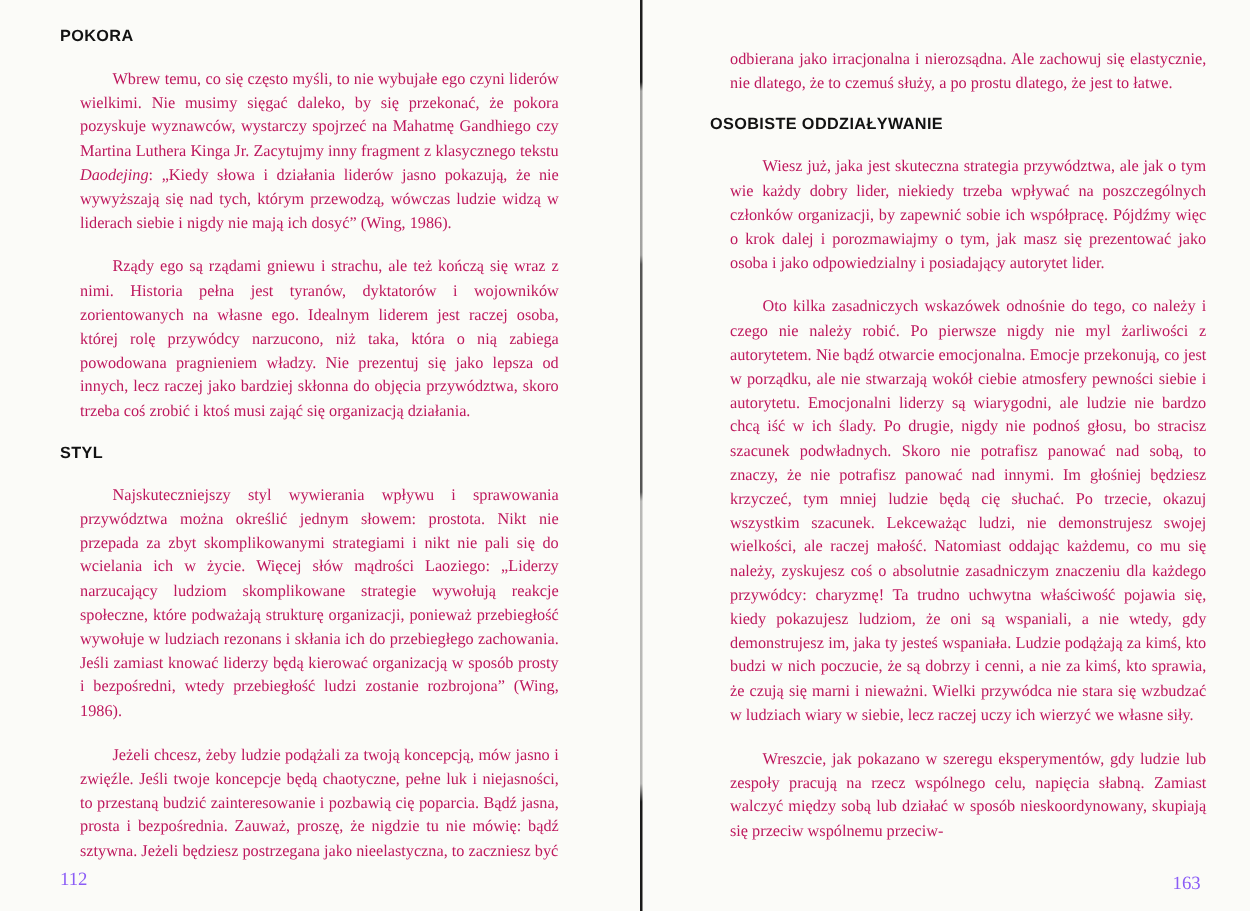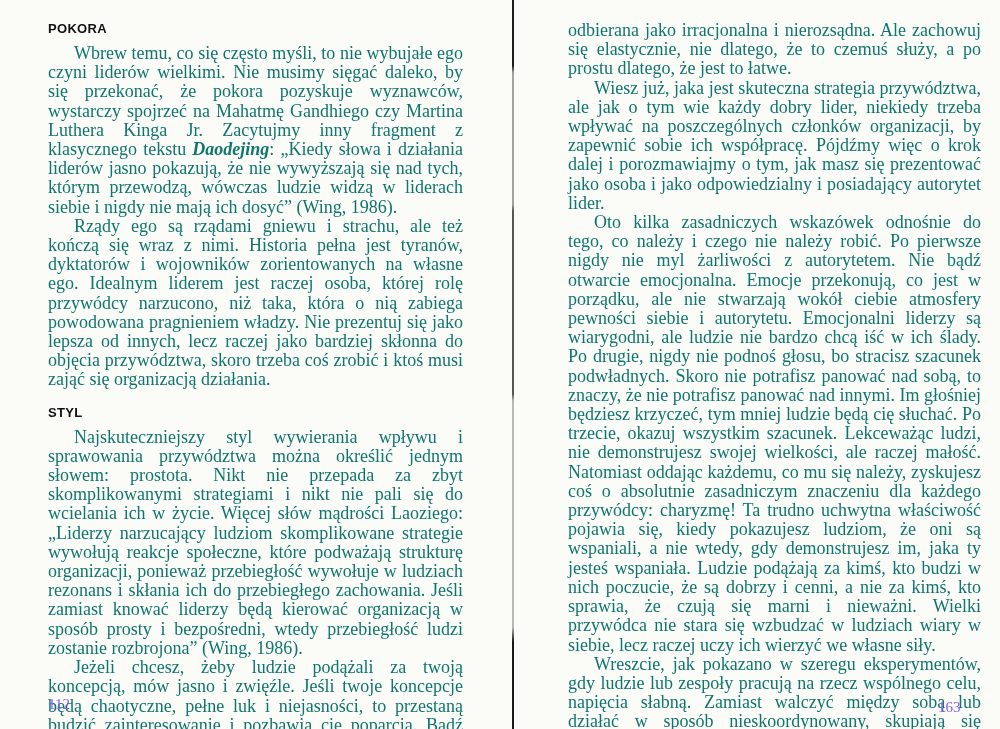--- a/index.html
+++ b/index.html
@@ -40,29 +40,29 @@
     font-weight: 700;
     font-size: 13px;
     line-height: 16px;
     letter-spacing: 0.3px;
     color: #121212;
     margin: 15px 0 7px 0;
   }
   .page-body .section-heading:first-child { margin-top: 0; }
   .para {
     font-family: "Liberation Serif", serif;
-    font-size: 18px;
+    font-size: 13px;
     line-height: 19.2px;
     text-align: justify;
-    margin: 0;
-    color: #0f766e;
+    margin: 16px;
+    color: #be185d;
   }
   .para.indent { text-indent: 26px; }
   .bold   { font-weight: 400; }
-  .italic { font-style: italic; font-weight: bold; }
+  .italic { font-style: italic; }
   .folio {
     position: absolute;
     font-family: "Liberation Serif", serif;
     font-size: 15px;
     color: #8b5cf6;
   }
   .folio-left  { left: 48px;  top: 696px; }
   .folio-right { left: 938px; top: 699px; }
 </style>
 </head>
@@ -78,20 +78,21 @@
         <p class="para indent"><span>Rządy ego są rządami gniewu i strachu, ale też kończą się wraz z nimi. Historia pełna jest tyranów, dyktatorów i wojowników zorientowanych na własne ego. Idealnym liderem jest raczej osoba, której rolę przywódcy narzucono, niż taka, która o nią zabiega powodowana pragnieniem władzy. Nie prezentuj się jako lepsza od innych, lecz raczej jako bardziej skłonna do objęcia przywództwa, skoro trzeba coś zrobić i ktoś musi zająć się organizacją działania.</span></p>
         <h3 class="section-heading">STYL</h3>
         <p class="para indent"><span>Najskuteczniejszy styl wywierania wpływu i sprawowania przywództwa można określić jednym słowem: prostota. Nikt nie przepada za zbyt skomplikowanymi strategiami i nikt nie pali się do wcielania ich w życie. Więcej słów mądrości Laoziego: „Liderzy narzucający ludziom skomplikowane strategie wywołują reakcje społeczne, które podważają strukturę organizacji, ponieważ przebiegłość wywołuje w ludziach rezonans i skłania ich do przebiegłego zachowania. Jeśli zamiast knować liderzy będą kierować organizacją w sposób prosty i bezpośredni, wtedy przebiegłość ludzi zostanie rozbrojona” (Wing, 1986).</span></p>
         <p class="para indent"><span>Jeżeli chcesz, żeby ludzie podążali za twoją koncepcją, mów jasno i zwięźle. Jeśli twoje koncepcje będą chaotyczne, pełne luk i niejasności, to przestaną budzić zainteresowanie i pozbawią cię poparcia. Bądź jasna, prosta i bezpośrednia. Zauważ, proszę, że nigdzie tu nie mówię: bądź sztywna. Jeżeli będziesz postrzegana jako nieelastyczna, to zaczniesz być</span></p>
       </div>
   </div>
 
   <div class="page page-right">
     <div class="page-body">
         <p class="para"><span>odbierana jako irracjonalna i nierozsądna. Ale zachowuj się elastycznie, nie dlatego, że to czemuś służy, a po prostu dlatego, że jest to łatwe.</span></p>
+        <h3 class="section-heading">OSOBISTE ODDZIAŁYWANIE</h3>
         <p class="para indent"><span>Wiesz już, jaka jest skuteczna strategia przywództwa, ale jak o tym wie każdy dobry lider, niekiedy trzeba wpływać na poszczególnych członków organizacji, by zapewnić sobie ich współpracę. Pójdźmy więc o krok dalej i porozmawiajmy o tym, jak masz się prezentować jako </span><span class="bold">osoba</span><span> i jako odpowiedzialny i posiadający autorytet lider.</span></p>
         <p class="para indent"><span>Oto kilka zasadniczych wskazówek odnośnie do tego, co należy i czego nie należy robić. Po pierwsze </span><span class="bold">nigdy nie myl żarliwości z autorytetem</span><span>. Nie bądź otwarcie emocjonalna. Emocje przekonują, co jest w porządku, ale nie stwarzają wokół ciebie atmosfery pewności siebie i autorytetu. Emocjonalni liderzy są wiarygodni, ale ludzie nie bardzo chcą iść w ich ślady. Po drugie, nigdy nie podnoś głosu, bo stracisz szacunek podwładnych. Skoro nie potrafisz panować nad sobą, to znaczy, że nie potrafisz panować nad innymi. Im głośniej będziesz krzyczeć, tym mniej ludzie będą cię słuchać. Po trzecie, okazuj wszystkim </span><span class="bold">szacunek</span><span>. Lekceważąc ludzi, nie demonstrujesz swojej wielkości, ale raczej małość. Natomiast oddając każdemu, co mu się należy, zyskujesz coś o absolutnie zasadniczym znaczeniu dla każdego przywódcy: </span><span class="bold">charyzmę</span><span>! Ta trudno uchwytna właściwość pojawia się, kiedy pokazujesz ludziom, że </span><span class="bold">oni</span><span> są wspaniali, a nie wtedy, gdy demonstrujesz im, jaka ty jesteś wspaniała. Ludzie podążają za kimś, kto budzi w nich poczucie, że są dobrzy i cenni, a nie za kimś, kto sprawia, że czują się marni i nieważni. Wielki przywódca nie stara się wzbudzać w ludziach wiary w siebie, lecz raczej uczy ich wierzyć we własne siły.</span></p>
         <p class="para indent"><span>Wreszcie, jak pokazano w szeregu eksperymentów, gdy ludzie lub zespoły pracują na rzecz wspólnego celu, napięcia słabną. Zamiast walczyć między sobą lub działać w sposób nieskoordynowany, skupiają się przeciw wspólnemu przeciw-</span></p>
       </div>
   </div>
 
   <div class="folio folio-left">112</div>
 
   <div class="folio folio-right">163</div>
 </div>

